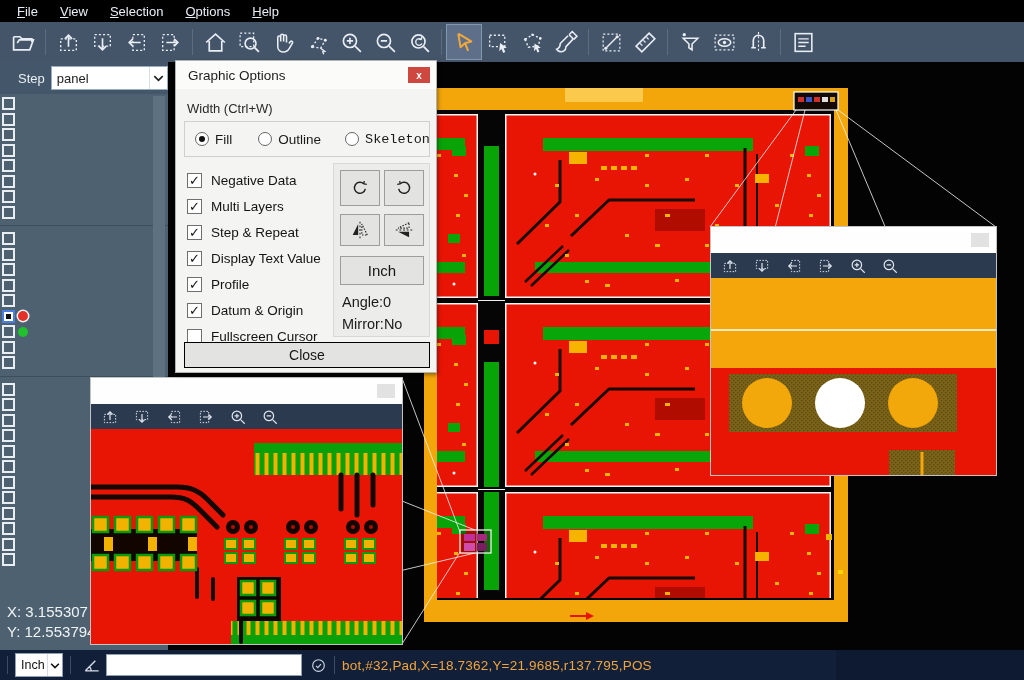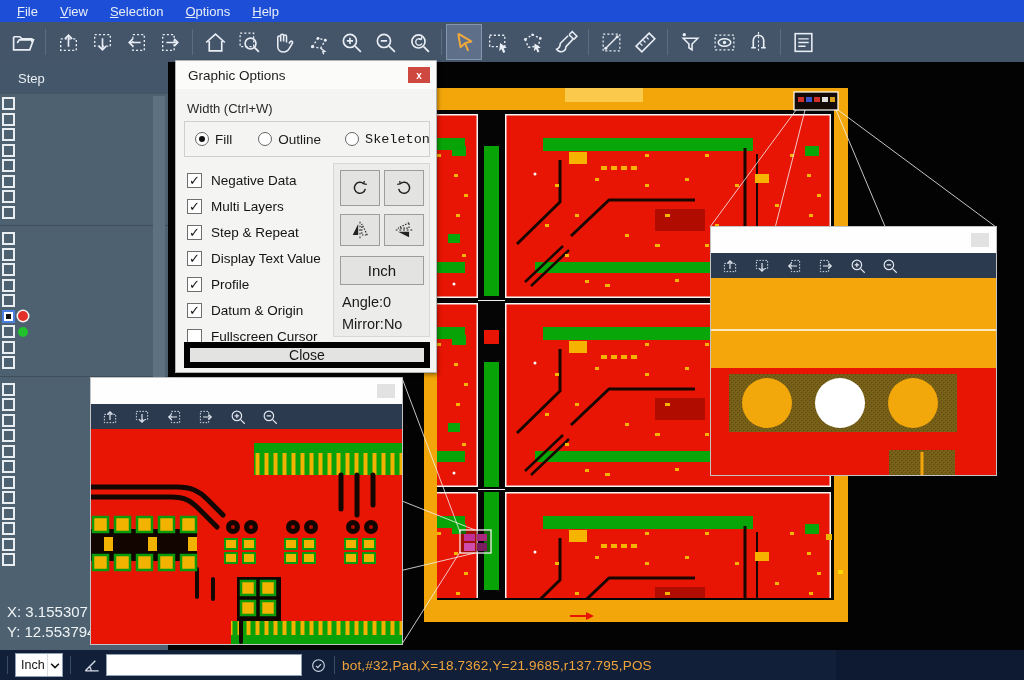--- a/index.html
+++ b/index.html
@@ -2,21 +2,21 @@
 <html><head>
 <meta charset="utf-8">
 <style>
   * { margin:0; padding:0; box-sizing:border-box; }
   html,body { width:1024px; height:680px; overflow:hidden; background:#0d1a31;
     font-family:"Liberation Sans", sans-serif; }
   #app { position:relative; width:1024px; height:680px; }
 
   
   .menubar { position:absolute; left:0; top:0; width:1024px; height:22px;
-    background:#1d4ed8; display:flex; align-items:center; padding-left:6px; }
+    background:#000000; display:flex; align-items:center; padding-left:6px; }
   .menu-item { color:#e8eef6; font-size:13px; padding:2px 11px; cursor:default; }
   .menu-item u { text-decoration:underline; }
 
   
   .toolbar { position:absolute; left:0; top:22px; width:1024px; height:40px;
     background:#44556a; display:flex; align-items:center; padding-left:6px; }
   .tbtn { width:34px; height:34px; display:flex; align-items:center; justify-content:center;
     color:#e9eef5; background:transparent; border:none; }
   .tbtn svg { width:25px; height:25px; }
   .tbtn.active { background:#5e7089; outline:1px solid #8296ae; color:#f2a93c; }
@@ -98,21 +98,21 @@
   .tbtn2 { position:absolute; width:40px; height:36px; background:#e3e3e1;
     border:1px solid #9d9d9b; display:flex; align-items:center; justify-content:center;
     color:#222; }
   .tbtn2 svg { width:22px; height:22px; }
   .reset-btn { position:absolute; left:6px; top:92px; width:84px; height:29px;
     background:#e3e3e1; border:1px solid #9d9d9b; font-size:15px; color:#161616;
     display:flex; align-items:center; justify-content:center; }
   .angle-txt { position:absolute; left:8px; top:130px; font-size:14.5px; color:#1a1a1a; }
   .mirror-txt { position:absolute; left:8px; top:152px; font-size:14.5px; color:#1a1a1a; }
   .close-btn { position:absolute; left:8px; top:281px; width:246px; height:26px;
-    background:#e3e3e1; border:6px solid #000000; font-size:14px; color:#161616;
+    background:#e3e3e1; border:1px solid #000000; font-size:14px; color:#161616;
     display:flex; align-items:center; justify-content:center; }
 
   
   .statusbar { position:absolute; left:0; top:650px; width:836px; height:30px;
     background:#121f38; display:flex; align-items:center; }
   .sdiv { width:1px; height:18px; background:#3b4c66; margin:0 7px; }
   .unit-select { width:48px; height:24px; background:#fff; border:1px solid #8fa0b5;
     display:flex; align-items:center; justify-content:space-between; padding-left:5px; }
   .unit-select span { font-size:12.5px; color:#111; }
   .unit-chev { width:15px; height:22px; border-left:1px solid #d7dde3; display:flex;
@@ -440,20 +440,28 @@
       <button class="tbtn">
         <svg viewBox="0 0 24 24">
           <use href="#i-report"></use>
         </svg>
       </button>
     </div>
 
   <div class="sidebar">
     <div class="step-row">
       <span class="step-label">Step</span>
+      <div class="step-select">
+        <span>panel</span>
+        <span class="step-chev">
+          <svg width="13" height="12" viewBox="0 0 14 12">
+              <use href="#i-chevron-down"></use>
+            </svg>
+        </span>
+      </div>
     </div>
     <div class="layer-list">
         <div class="layer-row">
           <div class="lcheck"></div>
           <div class="lind"></div>
         </div>
         <div class="layer-row">
           <div class="lcheck"></div>
           <div class="lind"></div>
         </div>

